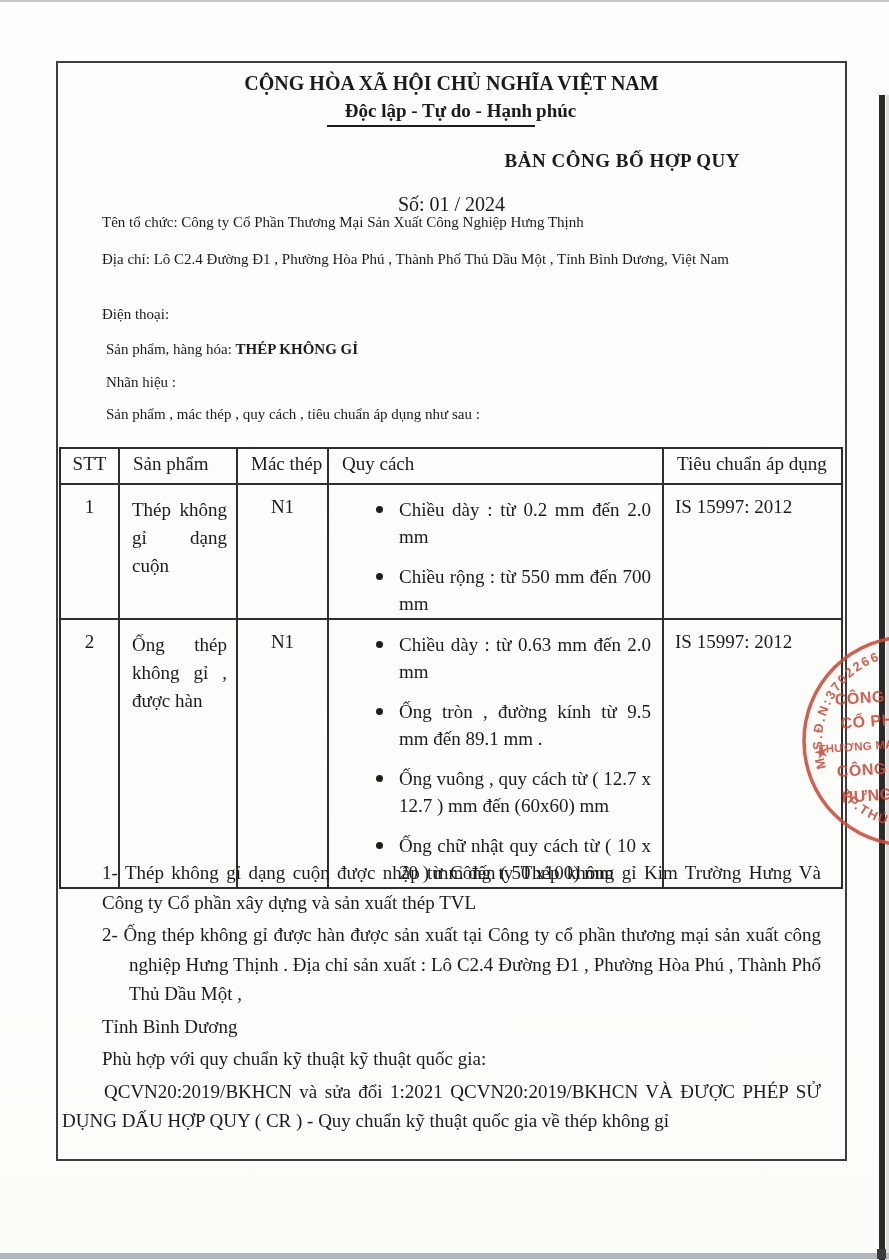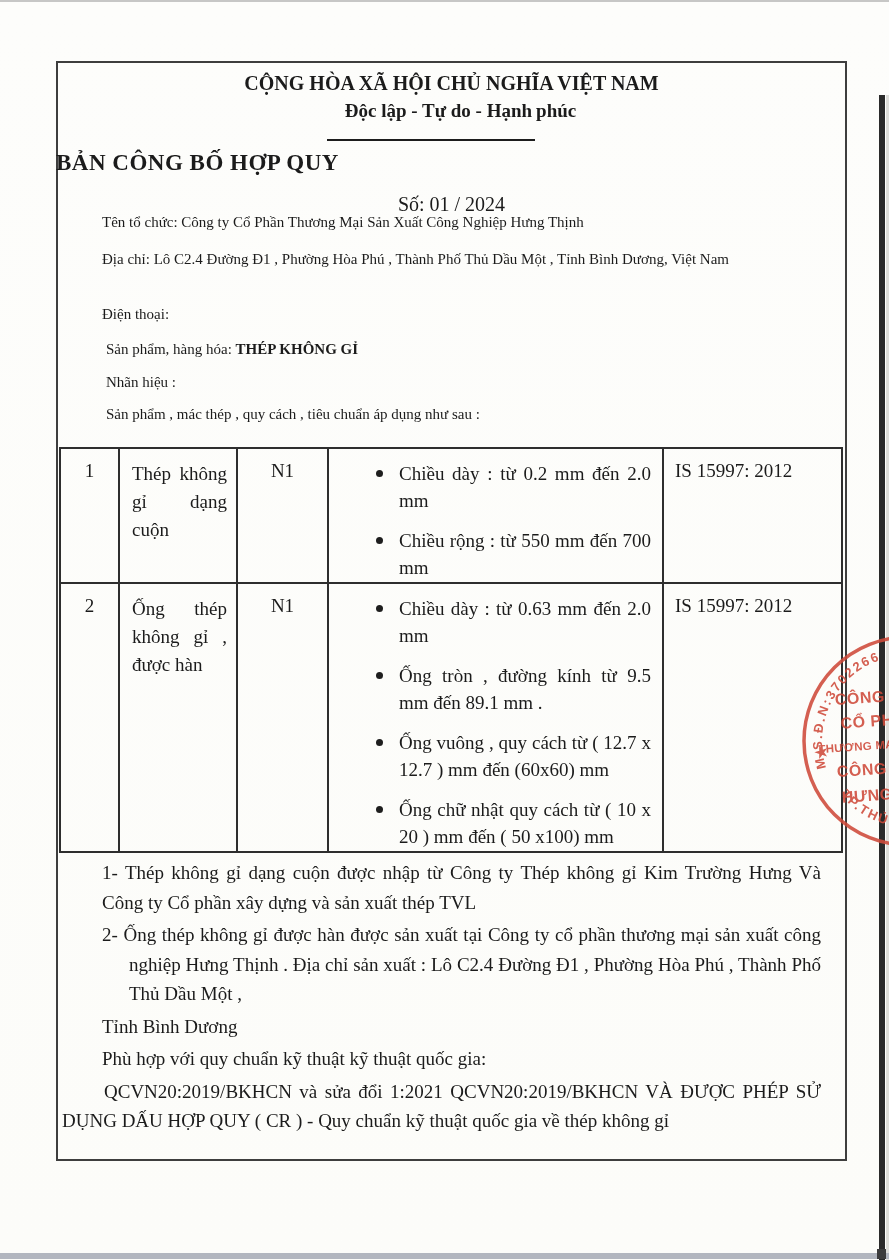--- a/index.html
+++ b/index.html
@@ -19,23 +19,23 @@
   .artifact-bottom { position:absolute; bottom:1px; left:0; width:889px; height:6px; background:#b2b6bf; }
   .artifact-corner { position:absolute; bottom:1px; right:3px; width:9px; height:10px; background:#3c3c3c; }
 
   
   .frame { position:absolute; left:56px; top:61px; width:791px; height:1100px;
            border:2px solid #3e3e3e; box-sizing:border-box; }
 
   
   .nat-title { top:72px; left:56px; width:791px; text-align:center; font-weight:bold; font-size:20px; }
   .motto     { top:100px; left:56px; width:791px; text-align:center; font-weight:bold; font-size:19px; }
-  .motto-underline { display:inline-block; border-bottom:2.5px solid #1d1d1d; padding:0 3px 17px 18px; }
+  .motto-underline { display:inline-block; border-bottom:2.5px solid #1d1d1d; padding:0 3px 3px 18px; }
   .motto-tail { margin-left:1px; }
-  .doc-title { top:150px; left:56px; width:684px; text-align:left; font-weight:bold; font-size:23px; letter-spacing:.5px; }
+  .doc-title { top:150px; left:56px; width:684px; text-align:right; font-weight:bold; font-size:19px; letter-spacing:.5px; }
   .doc-no    { top:193px; left:56px; width:791px; text-align:center; font-size:20px; }
 
   
   .l-org    { top:214px; left:102px; width:722px; }
   .l-addr   { top:244px; left:102px; width:718px; text-align:justify; line-height:30px; }
   .l-phone  { top:306px; left:102px; }
   .l-product{ top:341px; left:106px; }
   .l-brand  { top:374px; left:106px; }
   .l-intro  { top:406px; left:106px; }
   .info-line { font-size:15px; }
@@ -105,20 +105,27 @@
 
   <table class="spec-table">
     <colgroup>
       <col style="width:59px">
         <col style="width:118px">
         <col style="width:91px">
       <col style="width:335px">
         <col style="width:179px">
     </colgroup>
     <tbody>
+        <tr>
+      <th class="c">STT</th>
+      <th>Sản phẩm</th>
+      <th>Mác thép</th>
+      <th>Quy cách</th>
+      <th>Tiêu chuẩn áp dụng</th>
+    </tr>
     <tr class="row-1">
       <td class="cell-stt">1</td>
       <td class="cell-sp">Thép không gỉ dạng cuộn</td>
       <td class="cell-mt">N1</td>
       <td class="cell-qc">
         <ul>
           <li>
             <span class="dot"></span>
             <span class="qc-text">Chiều dày : từ 0.2 mm đến 2.0 mm</span>
           </li>

